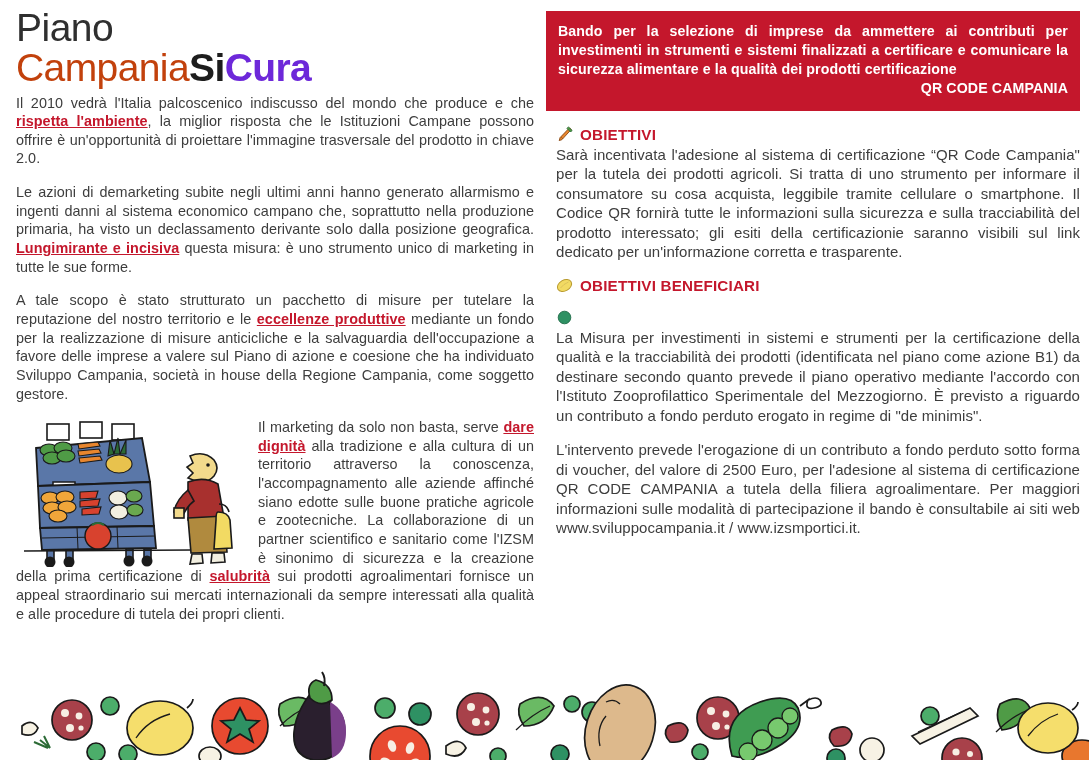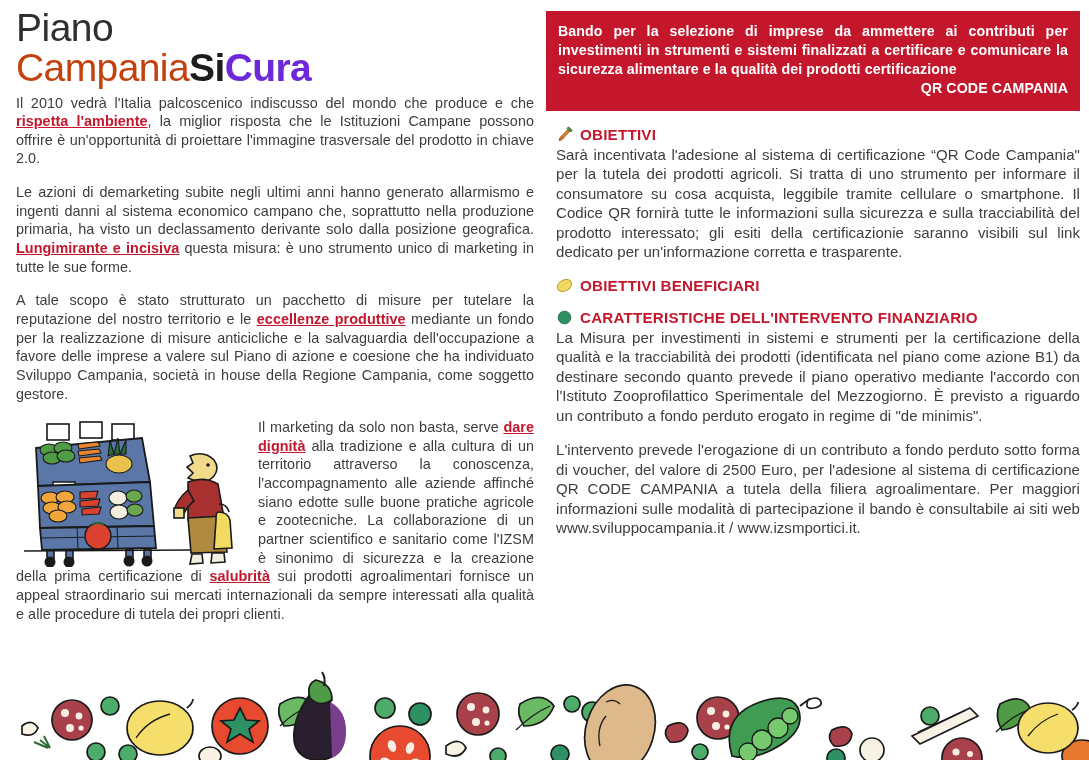--- a/index.html
+++ b/index.html
@@ -228,21 +228,20 @@
         </svg>
         <span class="sec-title">OBIETTIVI BENEFICIARI</span>
       </div>
     </div>
 
     <div class="section">
       <div class="sec-head">
         <svg class="ico" width="17" height="17" viewBox="0 0 17 17">
           <circle cx="8.5" cy="8.5" r="6.3" fill="#2e9163" stroke="#1f6b47" stroke-width="0.9"></circle>
         </svg>
-        <span class="sec-title">CARATTERISTICHE DELL'INTERVENTO FINANZIARIO</span>
       </div>
       <p class="sec-body">La Misura per investimenti in sistemi e strumenti per la certificazione della qualità e la tracciabilità dei prodotti (identificata nel piano come azione B1) da destinare secondo quanto prevede il piano operativo mediante l'accordo con l'Istituto Zooprofilattico Sperimentale del Mezzogiorno. È previsto a riguardo un contributo a fondo perduto erogato in regime di "de minimis".</p>
     </div>
 
     <div class="section">
       <p class="sec-body">L'intervento prevede l'erogazione di un contributo a fondo perduto sotto forma di voucher, del valore di 2500 Euro, per l'adesione al sistema di certificazione QR CODE CAMPANIA a tutela della filiera agroalimentare. Per maggiori informazioni sulle modalità di partecipazione il bando è consultabile ai siti web www.sviluppocampania.it / www.izsmportici.it.</p>
     </div>
   </div>
 
   <svg class="food-border" viewBox="0 0 1089 92">

